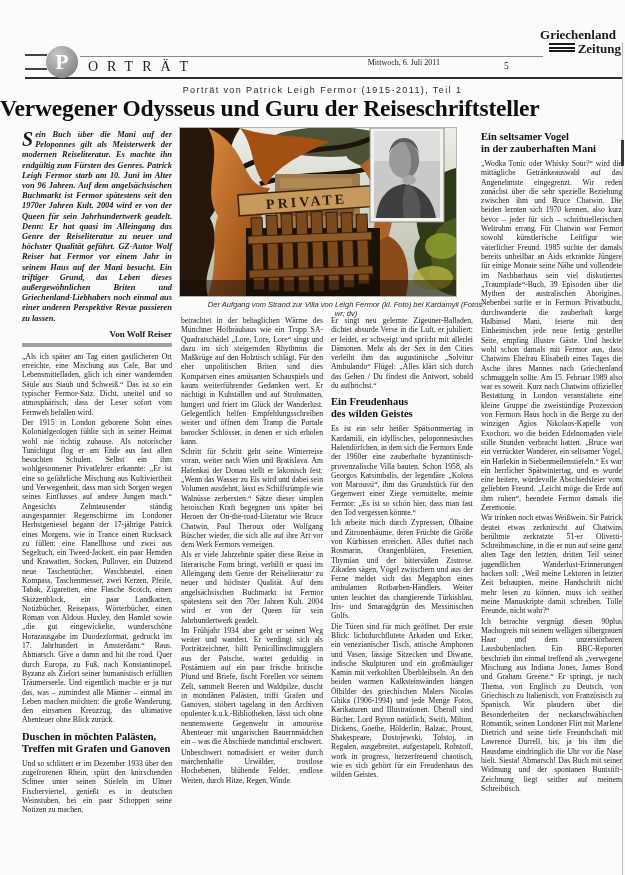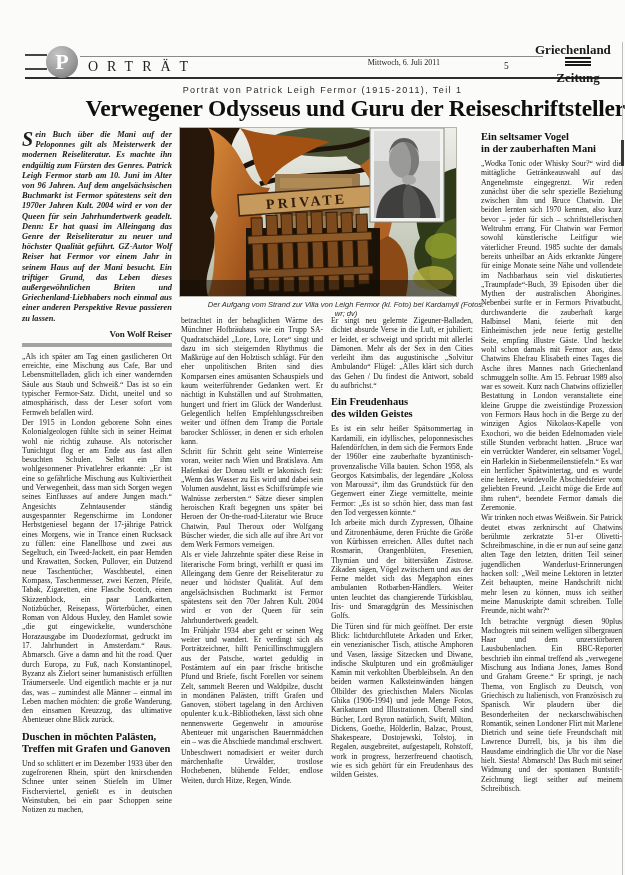--- a/index.html
+++ b/index.html
@@ -12,30 +12,30 @@
   .h-long{left:80px;top:56px;width:463px;height:1px;background:#8a8a8a;}
   .h-heavy{left:25px;top:77px;width:597px;height:2px;background:#2e2e2e;}
   .p-circle{position:absolute;left:46px;top:46px;width:32px;height:32px;border-radius:50%;
         background:radial-gradient(circle at 35% 28%,#c6c6c6,#9b9b9b 55%,#6f6f6f);
         color:#fff;font:bold 22px/32px "Liberation Serif",serif;text-align:center;}
   .section-word{position:absolute;left:88px;top:59px;font:14px "Liberation Serif",serif;
         letter-spacing:9px;color:#1f1f1f;}
   .h-date{position:absolute;left:300px;top:58px;width:140px;text-align:right;
         font:8px "Liberation Serif",serif;color:#222;}
   .h-page{position:absolute;left:504px;top:61px;font:9.5px "Liberation Serif",serif;color:#222;}
-  .masthead{position:absolute;right:4px;top:43px;width:86px;text-align:left;color:#1a1a1a;}
+  .masthead{position:absolute;right:4px;top:28px;width:86px;text-align:center;color:#1a1a1a;}
   .m1{font:bold 13px/14px "Liberation Serif",serif;}
   .m2{display:flex;align-items:center;justify-content:flex-end;gap:3px;
-        font:bold 13px/13px "Liberation Serif",serif;flex-direction:column;}
+        font:bold 13px/13px "Liberation Serif",serif;}
   .bars-icon{display:inline-block;width:26px;height:11px;
         background:repeating-linear-gradient(to bottom,#1a1a1a 0 2px,transparent 2px 3.6px);}
   
   .kicker{position:absolute;top:85px;left:0;width:100%;text-align:center;
         font:9px "Liberation Sans",sans-serif;letter-spacing:1.4px;color:#2a2a2a;padding-left:10px;}
-  .headline{position:absolute;top:94px;left:0;width:100%;margin:0;text-align:right;
+  .headline{position:absolute;top:94px;left:0;width:100%;margin:0;text-align:left;
         font:bold 23.5px/28px "Liberation Serif",serif;color:#0f0f0f;letter-spacing:-0.2px;}
   
   #photo{position:absolute;left:180px;top:128px;width:276px;height:168px;margin:0;
         background:#1c140a;box-shadow:0 0 0 1px #b9b4aa;}
   #caption{position:absolute;left:176px;top:300px;width:284px;text-align:center;
         font:italic 7.5px "Liberation Sans",sans-serif;color:#2b2b2b;margin-left:28px;}
   
   .col{position:absolute;text-align:justify;font:7.7px/9.3px "Liberation Serif",serif;color:#222;}
   .col p{margin:0 0 1px;}
   #col1{left:22px;top:130px;width:150px;}

